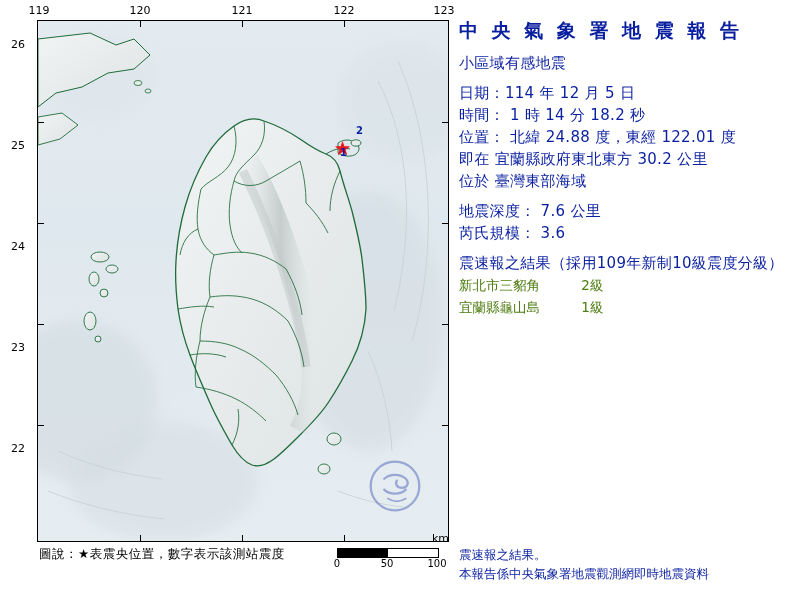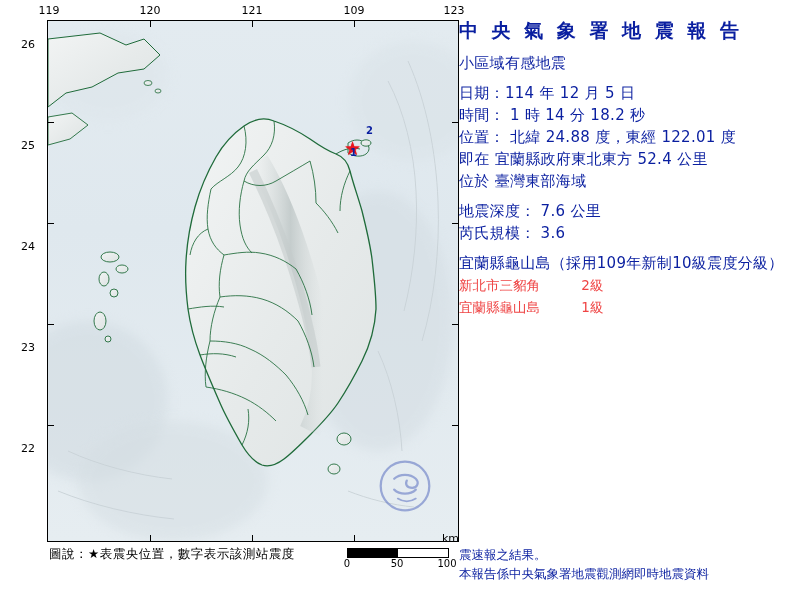--- a/index.html
+++ b/index.html
@@ -16,21 +16,21 @@
   }
   #page {
     position: relative;
     width: 800px;
     height: 600px;
   }
 
   
   #map-panel {
     position: absolute;
-    left: 17px;
+    left: 7px;
     top: 0;
     width: 452px;
     height: 600px;
   }
 
   
   .lon-label, .lat-label {
     position: absolute;
     font-size: 11px;
     color: #000;
@@ -180,21 +180,21 @@
     font-size: 15px;
     line-height: 22px;
     color: #0a1fa0;
     white-space: nowrap;
     letter-spacing: .3px;
   }
   .info-line.gap-top { margin-top: 8px; }
   .intensity-row {
     font-size: 13.5px;
     line-height: 22px;
-    color: #ef4444;
+    color: #4d7c0f;
     white-space: nowrap;
   }
   .intensity-row .site { display: inline-block; width: 118px; }
   .intensity-row .lvl { display: inline-block; }
 
   #footnote {
     position: absolute;
     left: 7px;
     top: 541px;
     width: 336px;
@@ -206,21 +206,21 @@
 </head>
 <body>
 
 <div id="page">
 
   <div id="map-panel">
 
     <div class="lon-label" style="left:32px;">119</div>
     <div class="lon-label" style="left:133px;">120</div>
     <div class="lon-label" style="left:235px;">121</div>
-    <div class="lon-label" style="left:337px;">109</div>
+    <div class="lon-label" style="left:337px;">122</div>
     <div class="lon-label" style="left:437px;">123</div>
 
     <div class="lat-label" style="top:44px;">26</div>
     <div class="lat-label" style="top:145px;">25</div>
     <div class="lat-label" style="top:246px;">24</div>
     <div class="lat-label" style="top:347px;">23</div>
     <div class="lat-label" style="top:448px;">22</div>
     <div class="lat-label" style="top:536px;margin-left:42px;">21</div>
 
     <div id="map-frame">
@@ -385,25 +385,25 @@
 
   <div id="info-panel">
 
     <div id="report-title">中 央 氣 象 署 地 震 報 告</div>
 
     <div id="info-lines">
       <div class="info-line">小區域有感地震</div>
       <div class="info-line gap-top">日期：114 年 12 月 5 日</div>
       <div class="info-line">時間： 1 時 14 分 18.2 秒</div>
       <div class="info-line">位置： 北緯 24.88 度，東經 122.01 度</div>
-      <div class="info-line">即在 宜蘭縣政府東北東方 52.4 公里</div>
+      <div class="info-line">即在 宜蘭縣政府東北東方 30.2 公里</div>
       <div class="info-line">位於 臺灣東部海域</div>
       <div class="info-line gap-top">地震深度： 7.6 公里</div>
       <div class="info-line">芮氏規模： 3.6</div>
-      <div class="info-line gap-top">宜蘭縣龜山島（採用109年新制10級震度分級）</div>
+      <div class="info-line gap-top">震速報之結果（採用109年新制10級震度分級）</div>
 
       <div class="intensity-row">
         <span class="site">新北市三貂角</span>
         <span class="lvl">2級</span>
       </div>
       <div class="intensity-row">
         <span class="site">宜蘭縣龜山島</span>
         <span class="lvl">1級</span>
       </div>
     </div>

